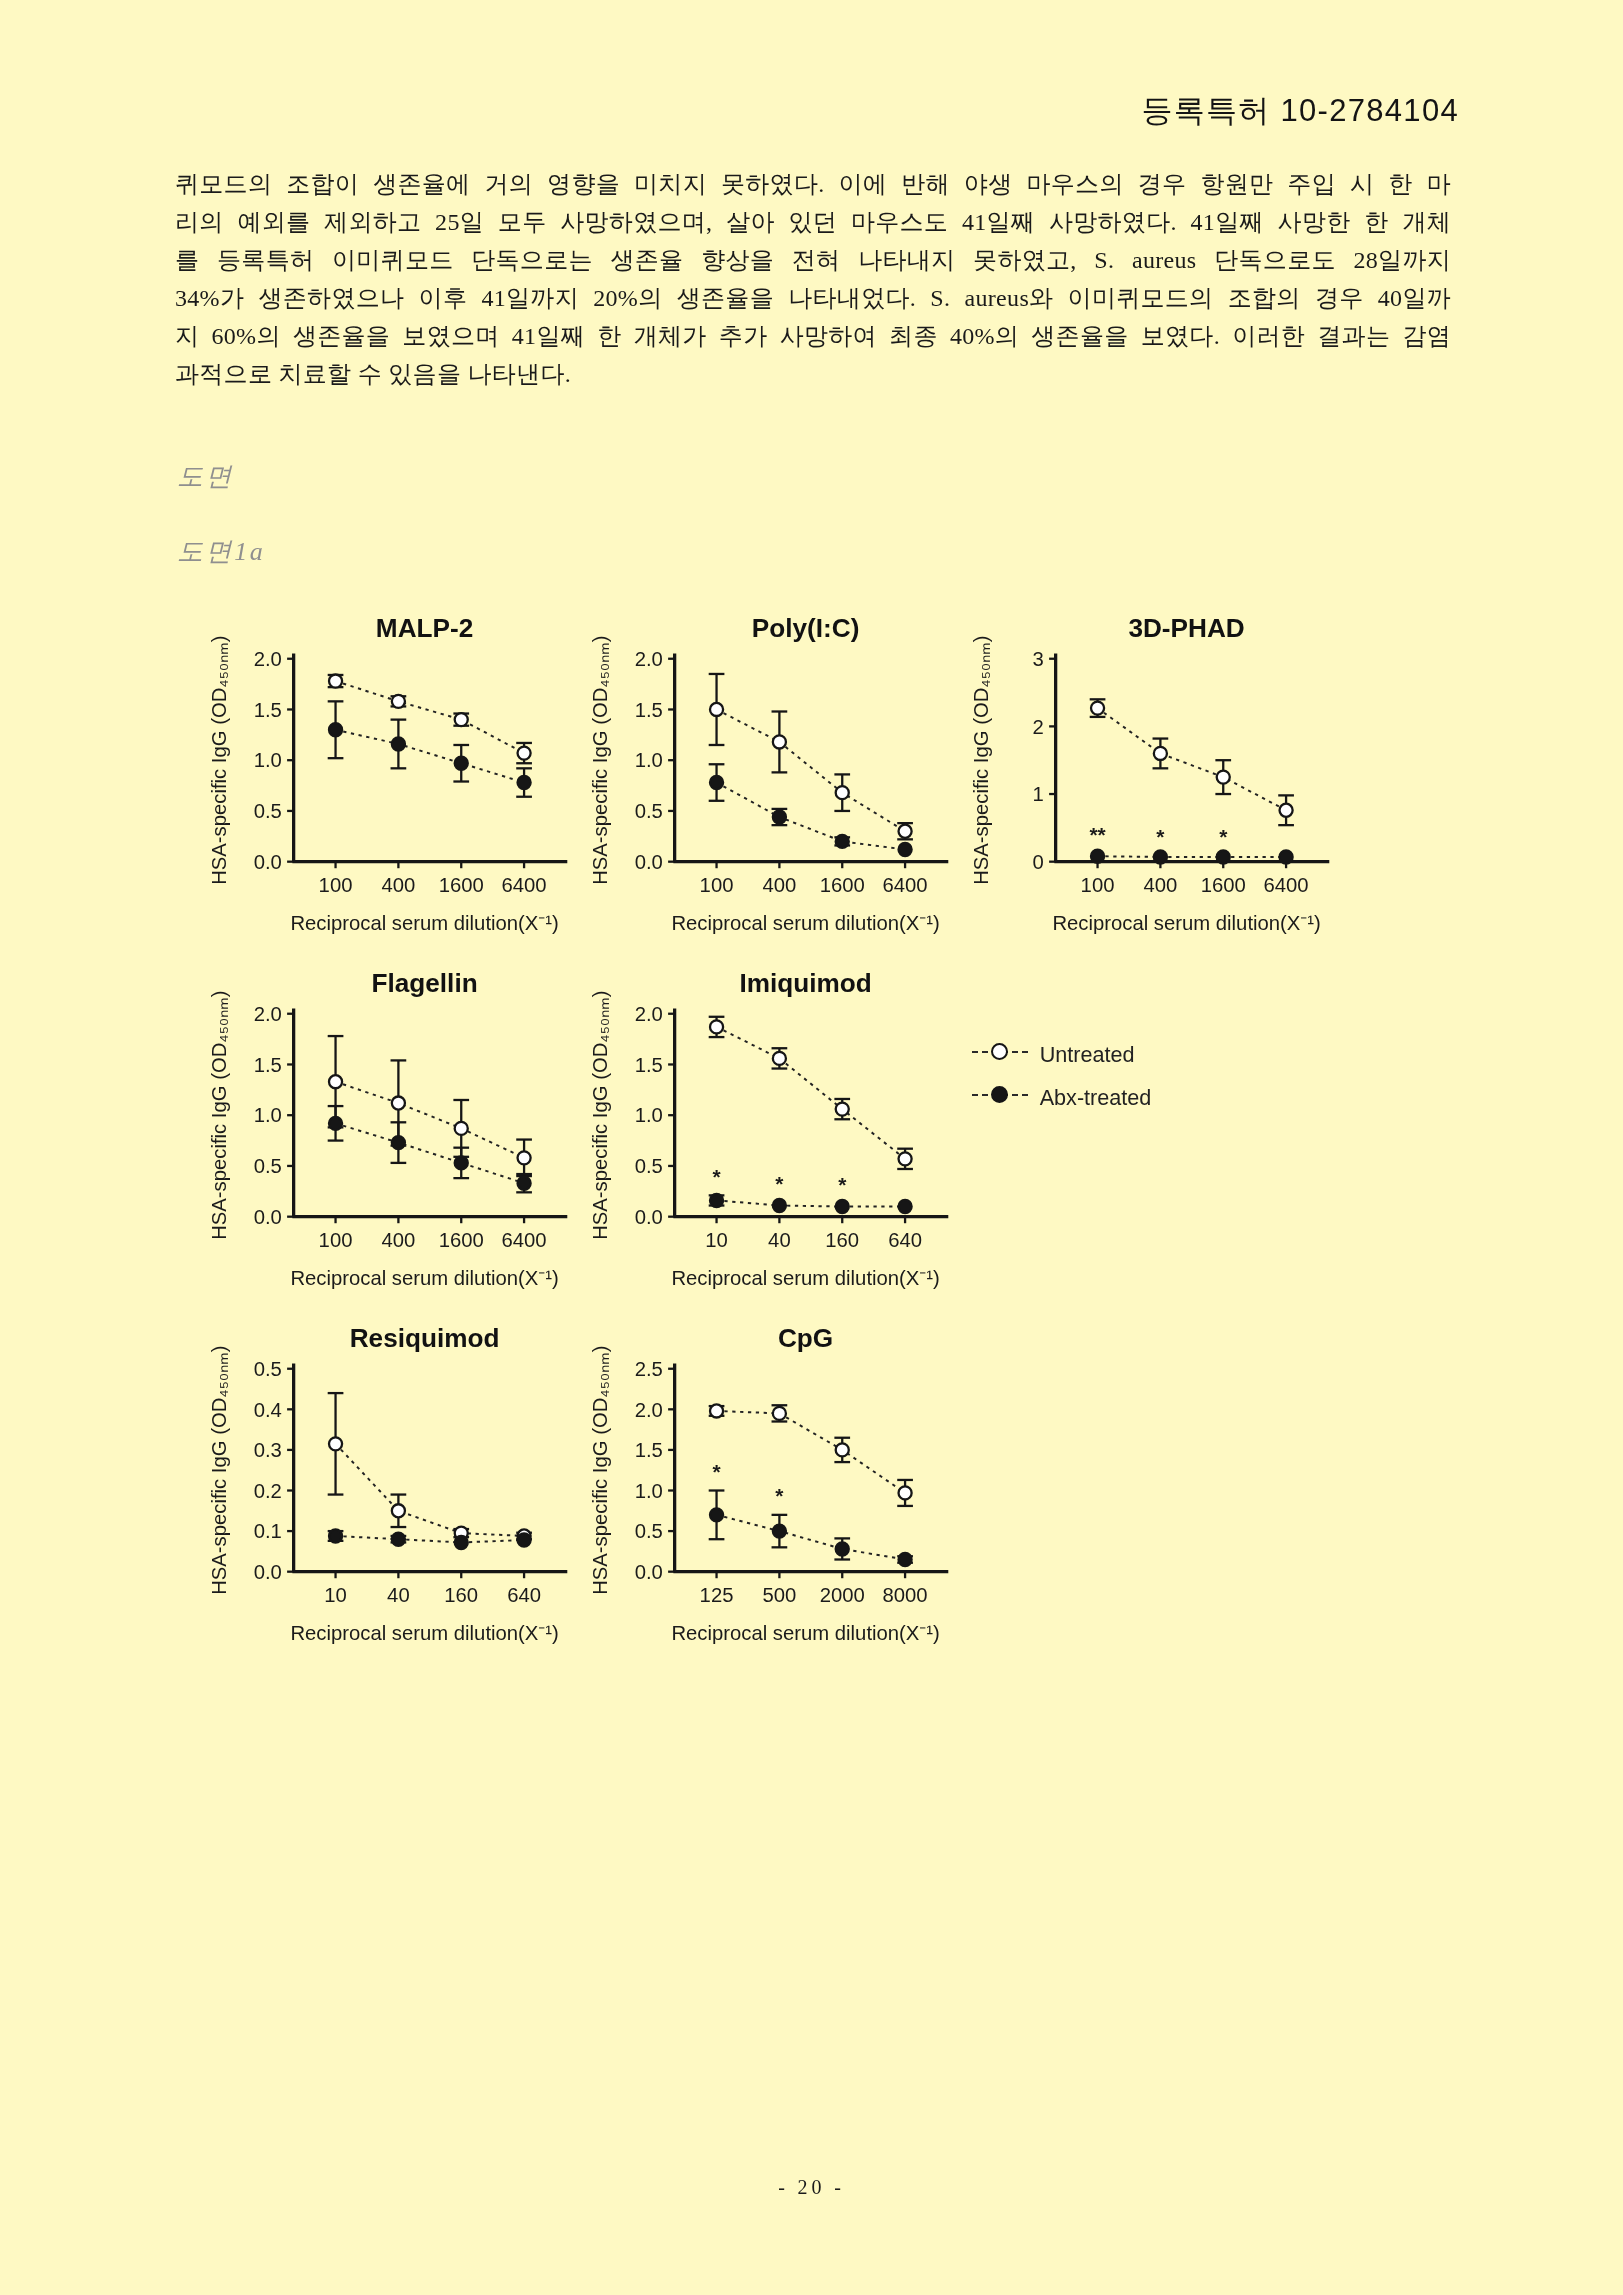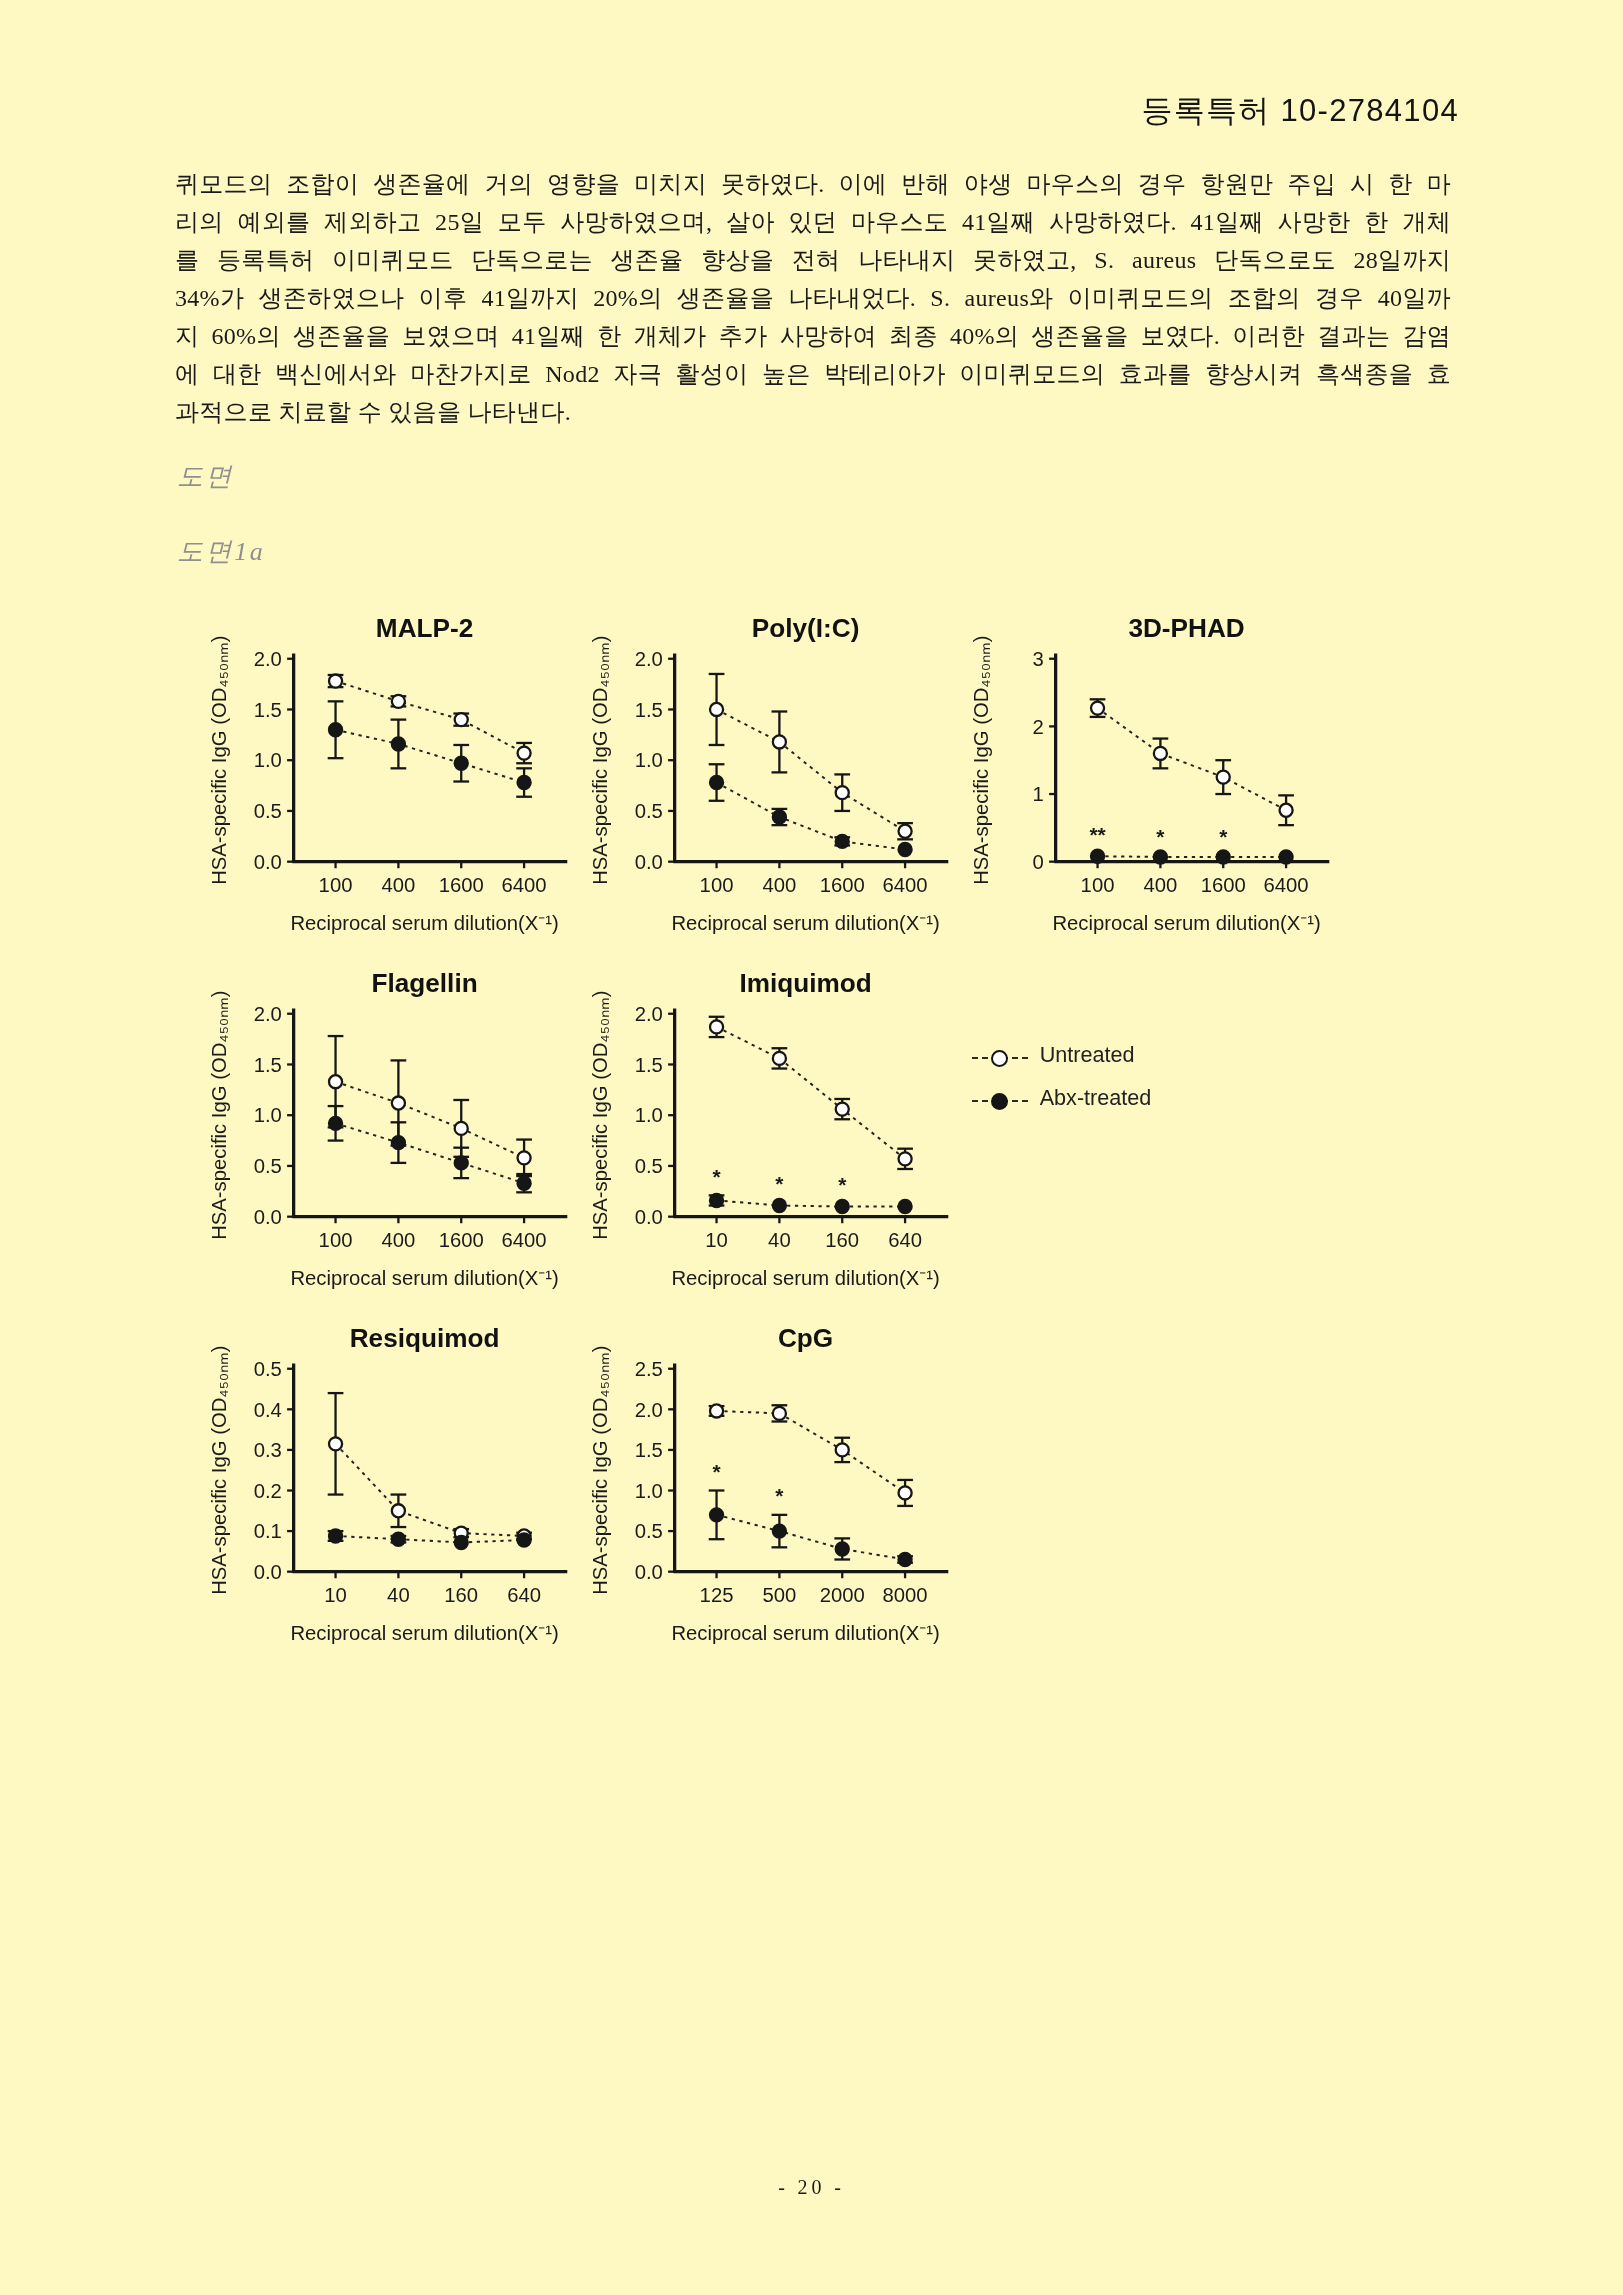--- a/index.html
+++ b/index.html
@@ -57,21 +57,21 @@
     grid-auto-rows:355px;
     margin-left:40px;
   }
   .chart-svg{display:block;}
   .legend-cell{
     padding-top:84px;
     padding-left:7.9px;
   }
   .legend-row{
     display:flex;
-    align-items:flex-end;
+    align-items:flex-start;
     margin-bottom:17px;
     font-family:"Liberation Sans", sans-serif;
     font-size:21.6px;
     color:#222;
   }
   .lg-marker{
     position:relative;
     width:56px;height:19.6px;
     display:inline-block;
     margin-right:11.8px;
@@ -114,21 +114,20 @@
 <div class="page">
 
   <div class="patent-header">등록특허 10-2784104</div>
 
   <div class="paragraph">
     <div class="para-line">퀴모드의 조합이 생존율에 거의 영향을 미치지 못하였다. 이에 반해 야생 마우스의 경우 항원만 주입 시 한 마</div>
     <div class="para-line">리의 예외를 제외하고 25일 모두 사망하였으며, 살아 있던 마우스도 41일째 사망하였다. 41일째 사망한 한 개체</div>
     <div class="para-line">를 등록특허 이미퀴모드 단독으로는 생존율 향상을 전혀 나타내지 못하였고, S. aureus 단독으로도 28일까지</div>
     <div class="para-line">34%가 생존하였으나 이후 41일까지 20%의 생존율을 나타내었다. S. aureus와 이미퀴모드의 조합의 경우 40일까</div>
     <div class="para-line">지 60%의 생존율을 보였으며 41일째 한 개체가 추가 사망하여 최종 40%의 생존율을 보였다. 이러한 결과는 감염</div>
-    <div class="para-line">에 대한 백신에서와 마찬가지로 Nod2 자극 활성이 높은 박테리아가 이미퀴모드의 효과를 향상시켜 흑색종을 효</div>
     <div class="para-line last">과적으로 치료할 수 있음을 나타낸다.</div>
   </div>
 
   <div class="fig-label" id="fig-section-label">도면</div>
   <div class="fig-label" id="fig-1a-label">도면1a</div>
 
   <div class="charts-grid">
     <svg class="chart-svg" width="381" height="355" viewBox="0 0 582 542">
         <text x="340" y="52" text-anchor="middle" class="c-title">MALP-2</text>
         <line x1="140" y1="77" x2="140" y2="395" stroke="#161616" stroke-width="5"></line>

